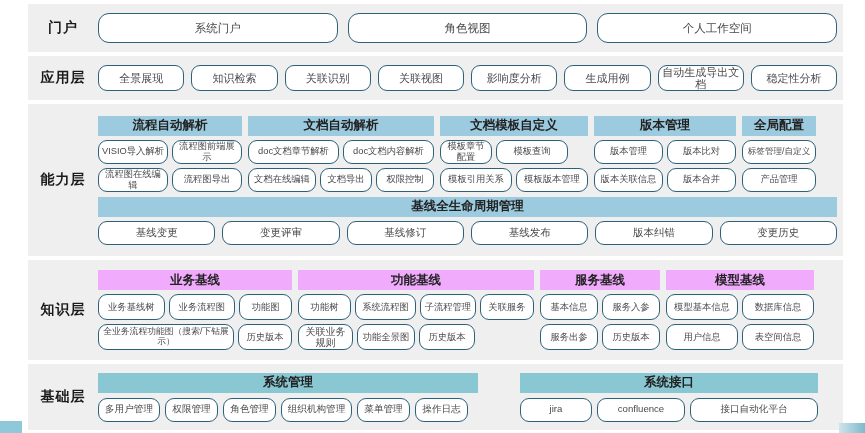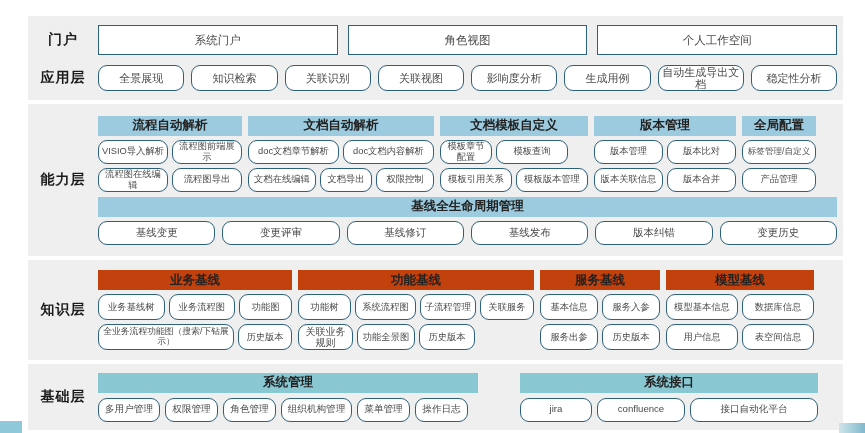--- a/index.html
+++ b/index.html
@@ -33,35 +33,35 @@
     display:flex;align-items:center;justify-content:center;
     text-align:center;
     color:#4a4a4a;
     box-sizing:border-box;
     line-height:1.12;
     padding:1px 2px;
   }
 
   
   .portal-row{display:flex;gap:10px;}
-  .portal-row .pill{flex:1 1 0;height:30px;font-size:11.5px;border-radius:0;}
+  .portal-row .pill{flex:1 1 0;height:30px;font-size:11.5px;border-radius:11px;}
 
   
   .app-row{display:flex;gap:7px;}
   .app-row .pill{flex:1 1 0;height:26px;font-size:11px;}
 
   
   .cap-groups{display:flex;gap:6px;}
   .cap-col{display:flex;flex-direction:column;gap:4px;}
   .grp-head{
     height:20px;display:flex;align-items:center;justify-content:center;
     font-size:12.5px;font-weight:bold;color:#222;
   }
   .grp-head.blue{background:#9ccade;}
-  .grp-head.steel{background:#c2410c;}
+  .grp-head.steel{background:#f0abfc;}
   .grp-head.teal{background:#89c8d3;}
   .grp-row{display:flex;gap:4px;}
   .grp-row .pill{height:24px;font-size:9.3px;}
 
   .baseline-wide{margin-top:5px;}
   .baseline-head{
     height:20px;background:#9ccade;display:flex;align-items:center;justify-content:center;
     font-size:12.5px;font-weight:bold;color:#222;
   }
   .baseline-row{display:flex;gap:7px;margin-top:4px;}
@@ -86,21 +86,21 @@
   .corner2{
     position:absolute;right:0;bottom:0;width:26px;height:10px;
     background:linear-gradient(90deg,#cfe4ec,#7fb9cc);
   }
 </style>
 </head>
 <body>
 
 <div class="canvas">
 
-  <div class="layer" style="top:16px;height:48px;">
+  <div class="layer" style="top:4px;height:48px;">
     <div class="layer-label">门户</div>
     <div class="layer-body">
       <div class="portal-row">
         <div class="pill">系统门户</div>
         <div class="pill">角色视图</div>
         <div class="pill">个人工作空间</div>
       </div>
     </div>
   </div>
 

